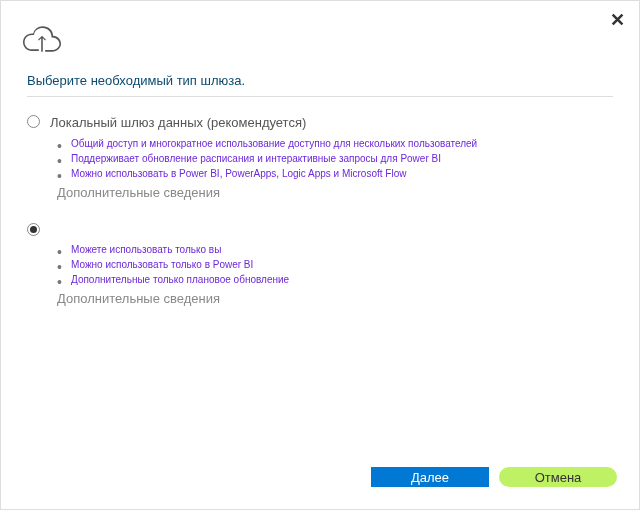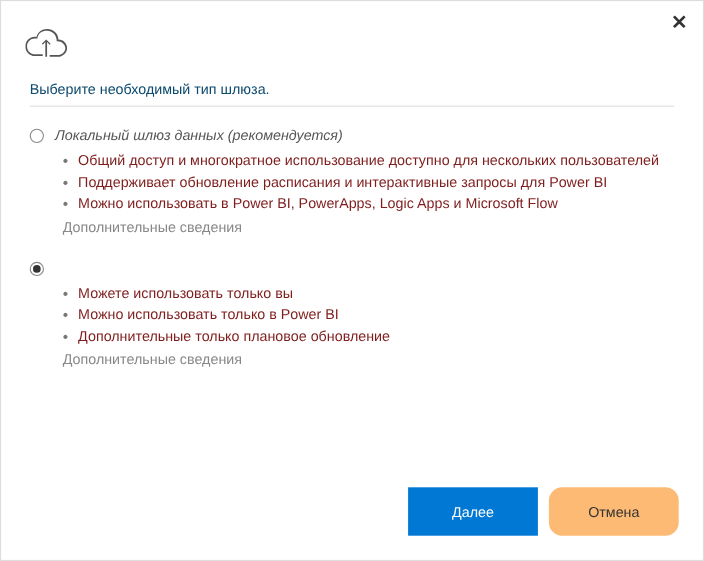--- a/index.html
+++ b/index.html
@@ -51,24 +51,23 @@
       border-top: 1px solid #ddd;
     }
     .options {
       padding: 18px 26px 0 26px;
     }
     .option-group {
       margin-bottom: 22px;
     }
     .radio-row {
       display: flex;
-      align-items: flex-end;
+      align-items: flex-start;
       margin-bottom: 6px;
       cursor: pointer;
-      font-style: italic;
     }
     .radio {
       width: 13px;
       height: 13px;
       border: 1px solid #888;
       border-radius: 50%;
       margin-right: 10px;
       flex-shrink: 0;
       position: relative;
     }
@@ -84,22 +83,22 @@
     }
     .option-label {
       font-size: 13px;
       color: #555;
     }
     .bullets {
       list-style: none;
       padding-left: 30px;
     }
     .bullets li {
-      font-size: 13px;
-      color: #7f1d1d;
+      font-size: 10px;
+      color: #6d28d9;
       line-height: 1.5;
       position: relative;
       padding-left: 14px;
     }
     .bullets li::before {
       content: "•";
       position: absolute;
       left: 0;
       color: #777;
       font-size: 14px;
@@ -113,32 +112,32 @@
     }
     .footer {
       position: absolute;
       bottom: 22px;
       right: 22px;
       display: flex;
       gap: 10px;
     }
     .btn {
       min-width: 118px;
-      height: 44px;
+      height: 20px;
       font-size: 13px;
       border: none;
       cursor: pointer;
       font-family: inherit;
     }
     .btn-primary {
       background: #0078d4;
       color: #fff;
     }
     .btn-secondary {
-      background: #fdba74;
+      background: #bef264;
       color: #333;
       border-radius: 12px;
     }
   </style>
 </head>
 <body>
 
 <div class="close-btn">✕</div>
 
 <div class="header">

